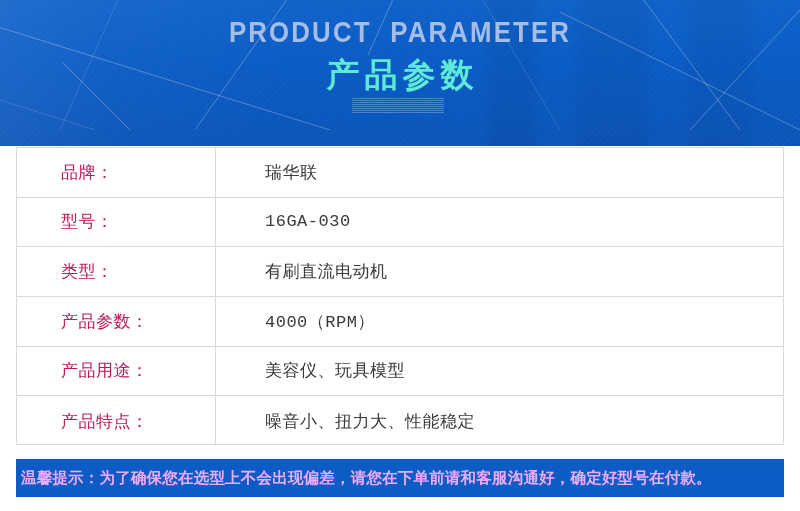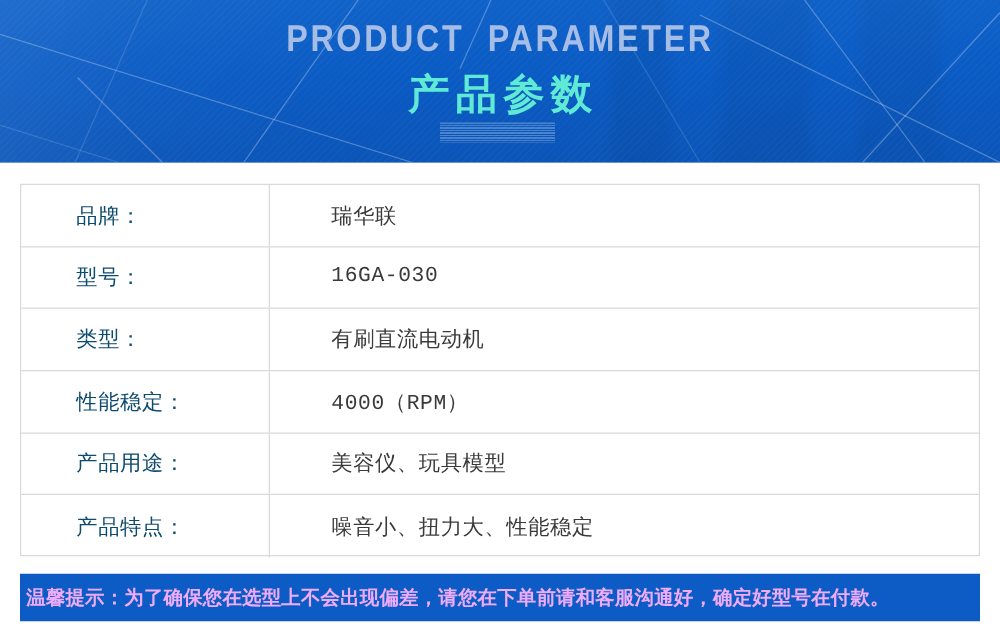--- a/index.html
+++ b/index.html
@@ -17,21 +17,21 @@
     width: 800px;
     height: 511px;
     background: #ffffff;
   }
 
   
   .banner {
     position: absolute;
     left: 0; top: 0;
     width: 800px;
-    height: 130px;
+    height: 146px;
     background: #0a5bc4;
     overflow: hidden;
   }
   .banner-grad {
     position: absolute;
     inset: 0;
     background:
       linear-gradient(118deg, rgba(255,255,255,0.045) 0%, rgba(255,255,255,0) 38%),
       linear-gradient(180deg, #1062c9 0%, #0a5bc4 45%, #0b55b8 100%);
   }
@@ -123,21 +123,21 @@
   }
   .spec-row:last-child { border-bottom: none; }
 
   .spec-label {
     width: 199px;
     flex: 0 0 199px;
     border-right: 1px solid #d9d9d9;
     display: flex;
     align-items: center;
     padding-left: 44px;
-    color: #0c4a6e;
+    color: #be185d;
     font-size: 17px;
     font-family: Liberation Serif, serif;
     letter-spacing: 0.5px;
   }
   .spec-value {
     flex: 1 1 auto;
     display: flex;
     align-items: center;
     padding-left: 49px;
     color: #3a3a3a;
@@ -212,21 +212,21 @@
       <div class="spec-label">型号：</div>
       <div class="spec-value">16GA-030</div>
     </div>
 
     <div class="spec-row">
       <div class="spec-label">类型：</div>
       <div class="spec-value">有刷直流电动机</div>
     </div>
 
     <div class="spec-row">
-      <div class="spec-label">性能稳定：</div>
+      <div class="spec-label">产品参数：</div>
       <div class="spec-value">4000（RPM）</div>
     </div>
 
     <div class="spec-row">
       <div class="spec-label">产品用途：</div>
       <div class="spec-value">美容仪、玩具模型</div>
     </div>
 
     <div class="spec-row">
       <div class="spec-label">产品特点：</div>

